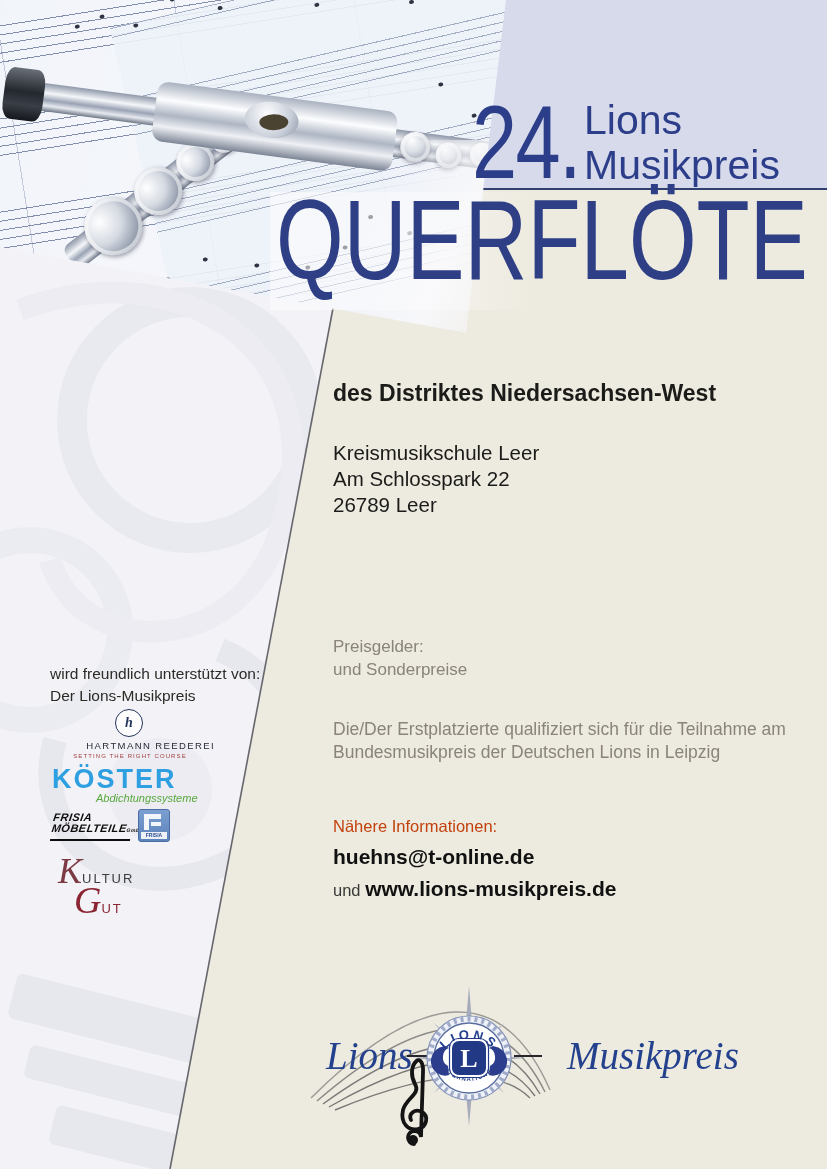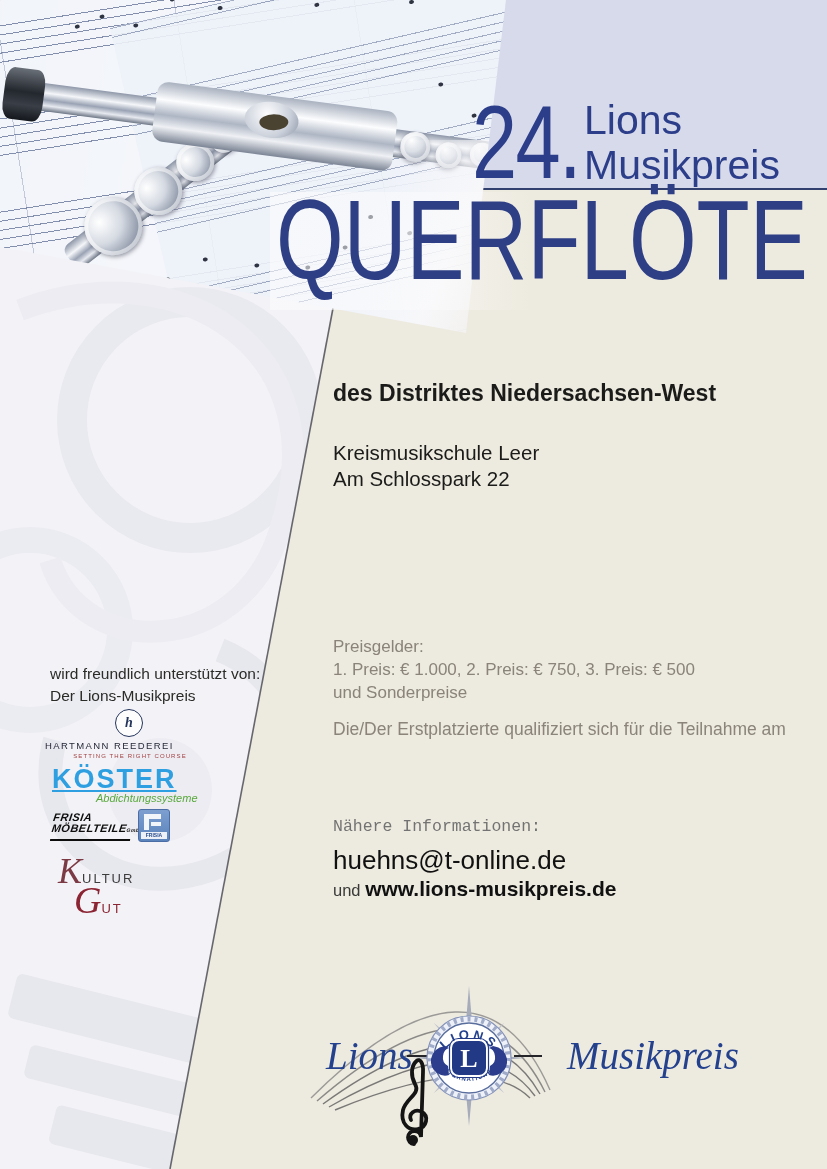--- a/index.html
+++ b/index.html
@@ -65,35 +65,35 @@
   .title{left:276px;top:184px;z-index:6;font-size:113px;line-height:113px;color:#2e3f86;
          transform:scaleX(.77);transform-origin:left top;white-space:nowrap;}
 
   
   .col{left:333px;z-index:6;color:#1b1b19;}
   .subtitle{top:380px;font-size:23px;font-weight:bold;}
   .venue{top:440px;font-size:20.5px;line-height:26px;font-weight:normal;}
   .event{top:539px;font-size:20.5px;line-height:26px;font-weight:bold;}
   .prizes{top:635px;font-size:17px;line-height:23px;color:#8a847a;}
   .qual{top:718px;font-size:17.5px;line-height:23px;color:#8a847a;}
-  .infolabel{top:817px;font-size:16.5px;color:#737373;font-family:Liberation Mono, monospace;}
-  .email{top:845px;font-size:26px;font-weight:normal;color:#111;}
+  .infolabel{top:817px;font-size:16.5px;color:#c2410c;}
+  .email{top:845px;font-size:21px;font-weight:bold;color:#111;}
   .webline{top:877px;font-size:16.5px;color:#3a3a38;}
   .webline b{font-size:21px;color:#111;}
 
   
   .sp-intro{left:50px;top:663px;z-index:6;font-size:15.5px;line-height:22px;color:#2b2b28;}
   .seal{left:115px;top:709px;z-index:6;width:26px;height:26px;border:1.5px solid #24355c;border-radius:50%;
         display:flex;align-items:center;justify-content:center;background:#fdfdfe;
         font-family:"Liberation Serif",serif;font-style:italic;font-weight:bold;font-size:14px;color:#24355c;}
-  .hart-name{left:45px;top:740px;width:170px;text-align:left;z-index:6;font-size:9.5px;
+  .hart-name{left:45px;top:740px;width:170px;text-align:right;z-index:6;font-size:9.5px;
              letter-spacing:1.4px;color:#272b38;}
   .hart-tag{left:45px;top:753px;width:170px;text-align:center;z-index:6;font-size:6px;
             letter-spacing:1.1px;color:#a24040;}
-  .koe-name{left:52px;top:764px;z-index:6;font-size:27px;font-weight:bold;letter-spacing:2px;color:#2e9fe0;text-decoration:underline;}
+  .koe-name{left:52px;top:764px;z-index:6;font-size:27px;font-weight:bold;letter-spacing:2px;color:#2e9fe0;}
   .koe-sub{left:96px;top:792px;z-index:6;font-size:11px;font-style:italic;color:#58a83c;text-align:center;}
   .frisia{left:52px;top:812px;z-index:6;transform:skewX(-8deg);color:#0d0d0d;}
   .frisia .l1{font-size:11px;font-weight:bold;font-style:italic;letter-spacing:.5px;line-height:11px;}
   .frisia .l2{font-size:11px;font-weight:bold;font-style:italic;letter-spacing:.5px;line-height:11px;}
   .frisia .gmbh{font-size:5px;font-weight:bold;}
   .frisia .bar{width:80px;height:1.5px;background:#0d0d0d;margin-top:3px;}
   .fbadge{left:138px;top:809px;z-index:6;width:30px;height:31px;border-radius:3px;border:1px solid #4a6da6;
           background:linear-gradient(180deg,#7d9fd0,#5a82bb);}
   .fbadge .f1{position:absolute;left:5px;top:4px;width:17px;height:5px;background:#f2f5fa;}
   .fbadge .f2{position:absolute;left:5px;top:4px;width:5px;height:16px;background:#f2f5fa;}
@@ -175,28 +175,29 @@
   <div class="abs brand">
     <div>Lions</div>
     <div>Musikpreis</div>
   </div>
   <div class="abs title">QUERFLÖTE</div>
 
   <div class="abs col subtitle">des Distriktes Niedersachsen-West</div>
   <div class="abs col venue">
     <div>Kreismusikschule Leer</div>
     <div>Am Schlosspark 22</div>
+    <div>26789 Leer</div>
   </div>
   <div class="abs col prizes">
     <div>Preisgelder:</div>
-    <div>1. Preis: € 1.000, 2. Preis: € 750, 3. Preis: € 500</div>
     <div>und Sonderpreise</div>
   </div>
   <div class="abs col qual">
     <div>Die/Der Erstplatzierte qualifiziert sich für die Teilnahme am</div>
+    <div>Bundesmusikpreis der Deutschen Lions in Leipzig</div>
   </div>
   <div class="abs col infolabel">Nähere Informationen:</div>
   <div class="abs col email">huehns@t-online.de</div>
   <div class="abs col webline"><span>und</span> <b>www.lions-musikpreis.de</b></div>
 
   <div class="abs sp-intro">
     <div>wird freundlich unterstützt von:</div>
     <div>Der Lions-Musikpreis</div>
   </div>
 

